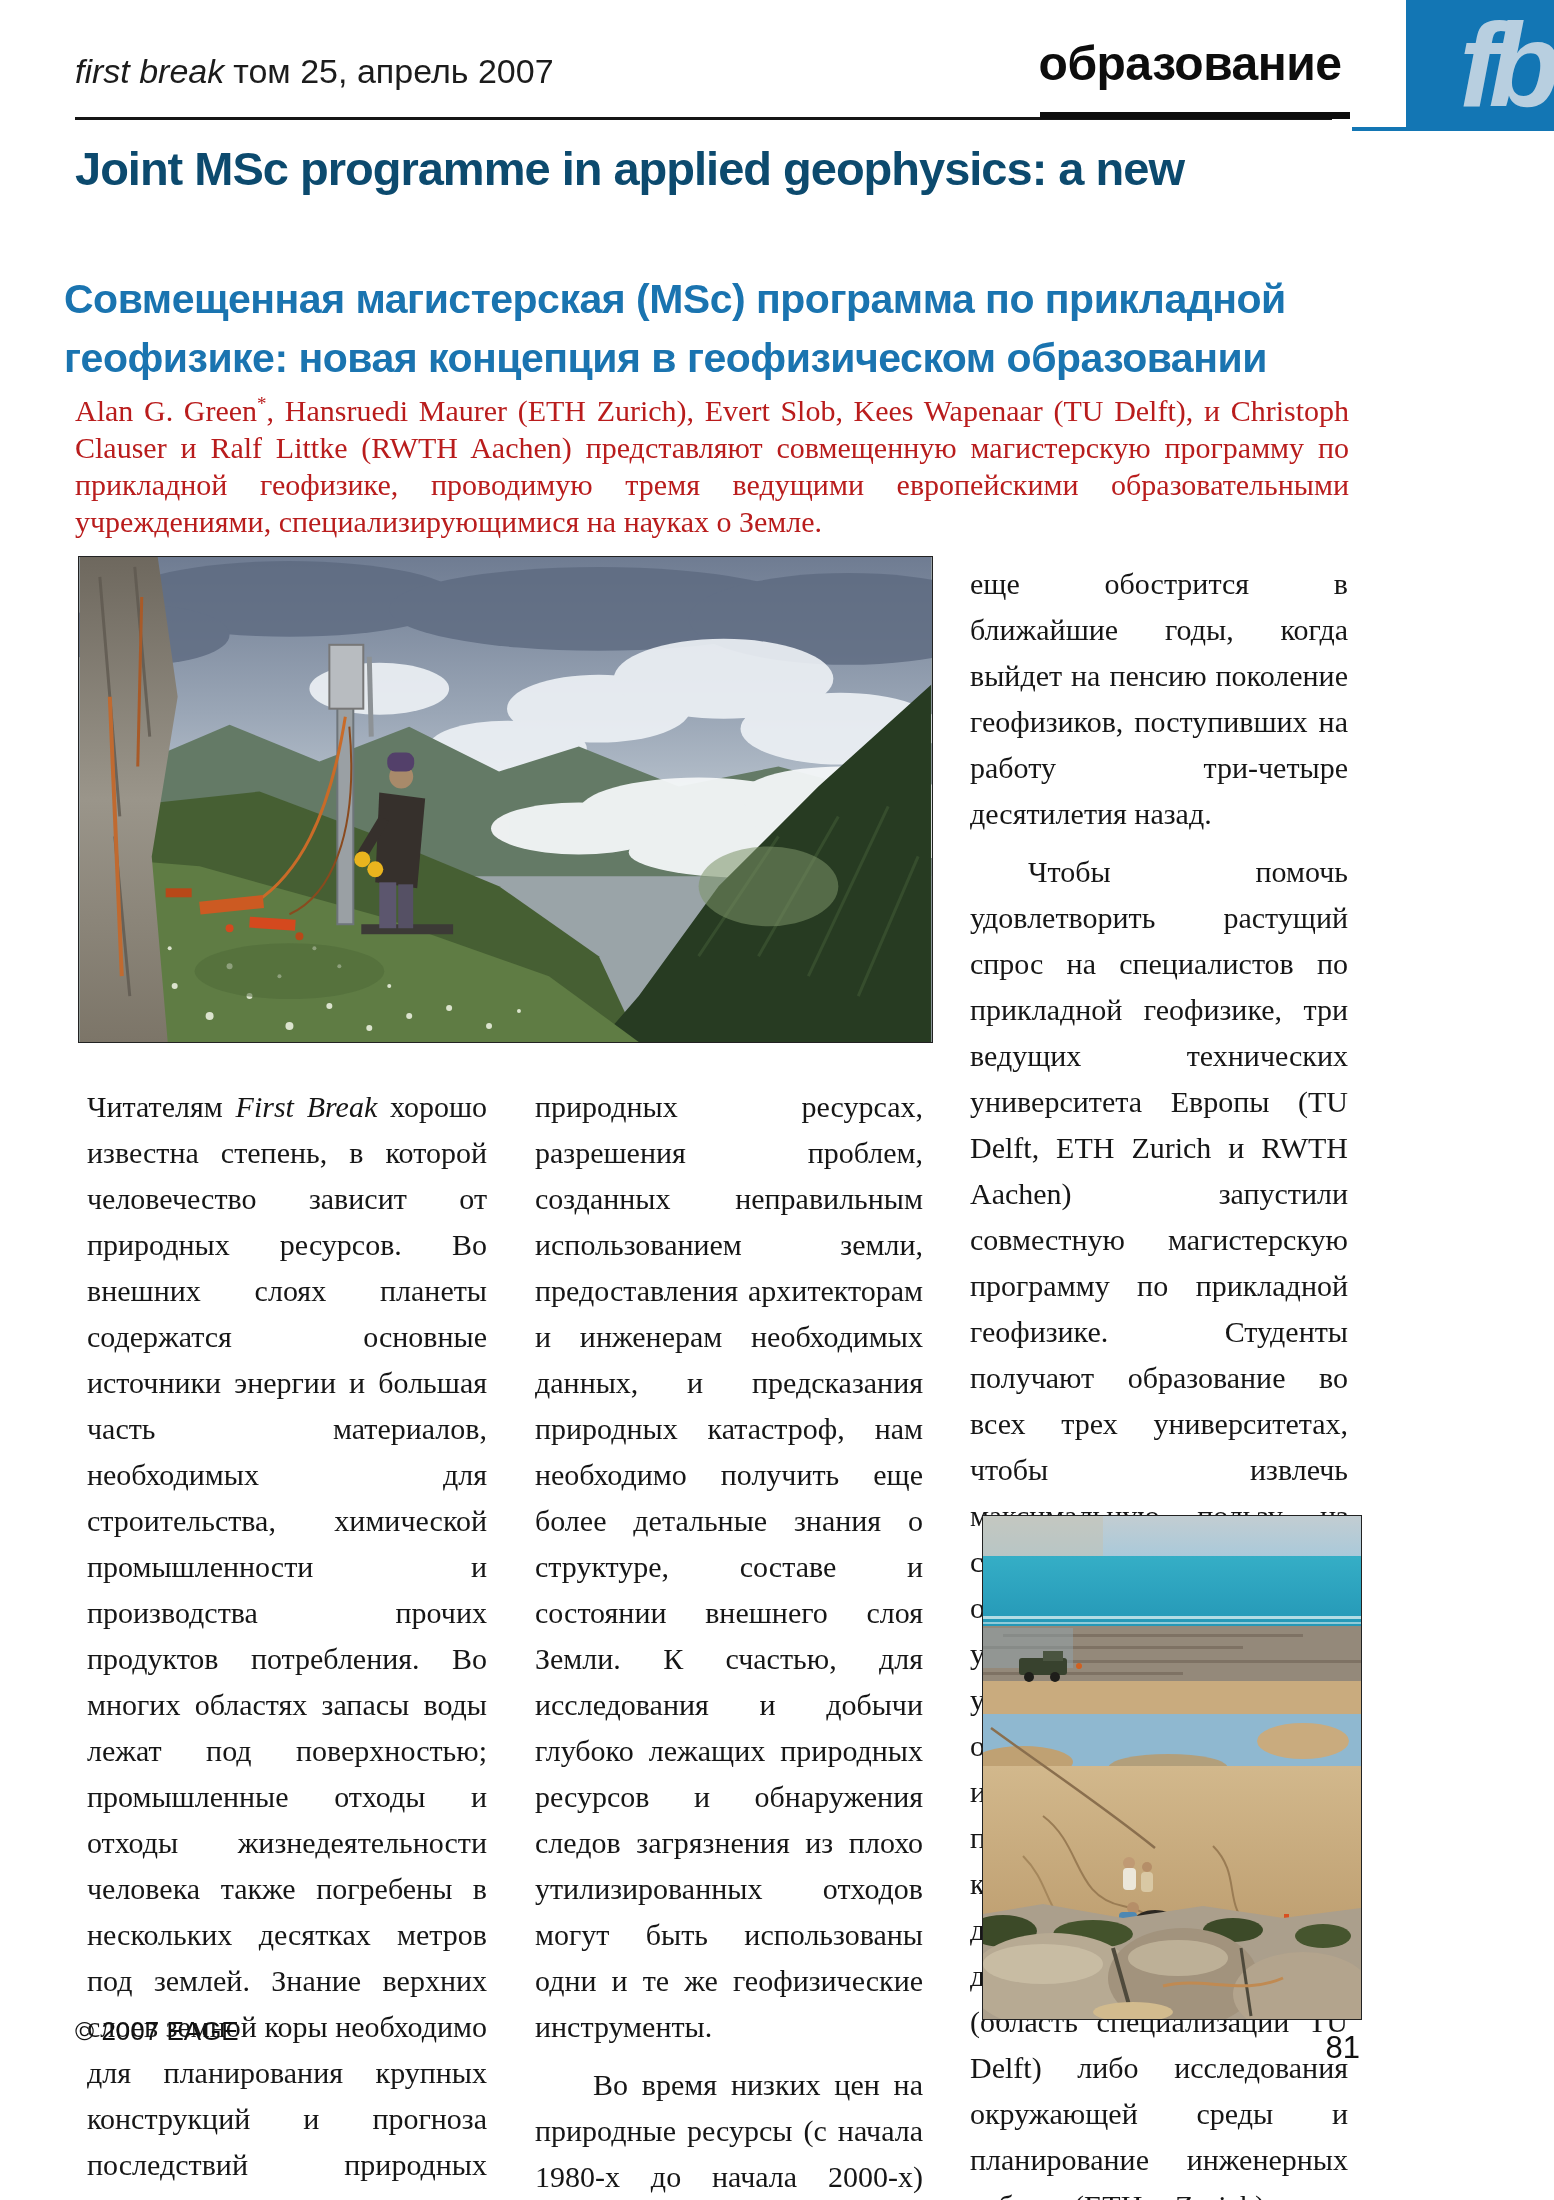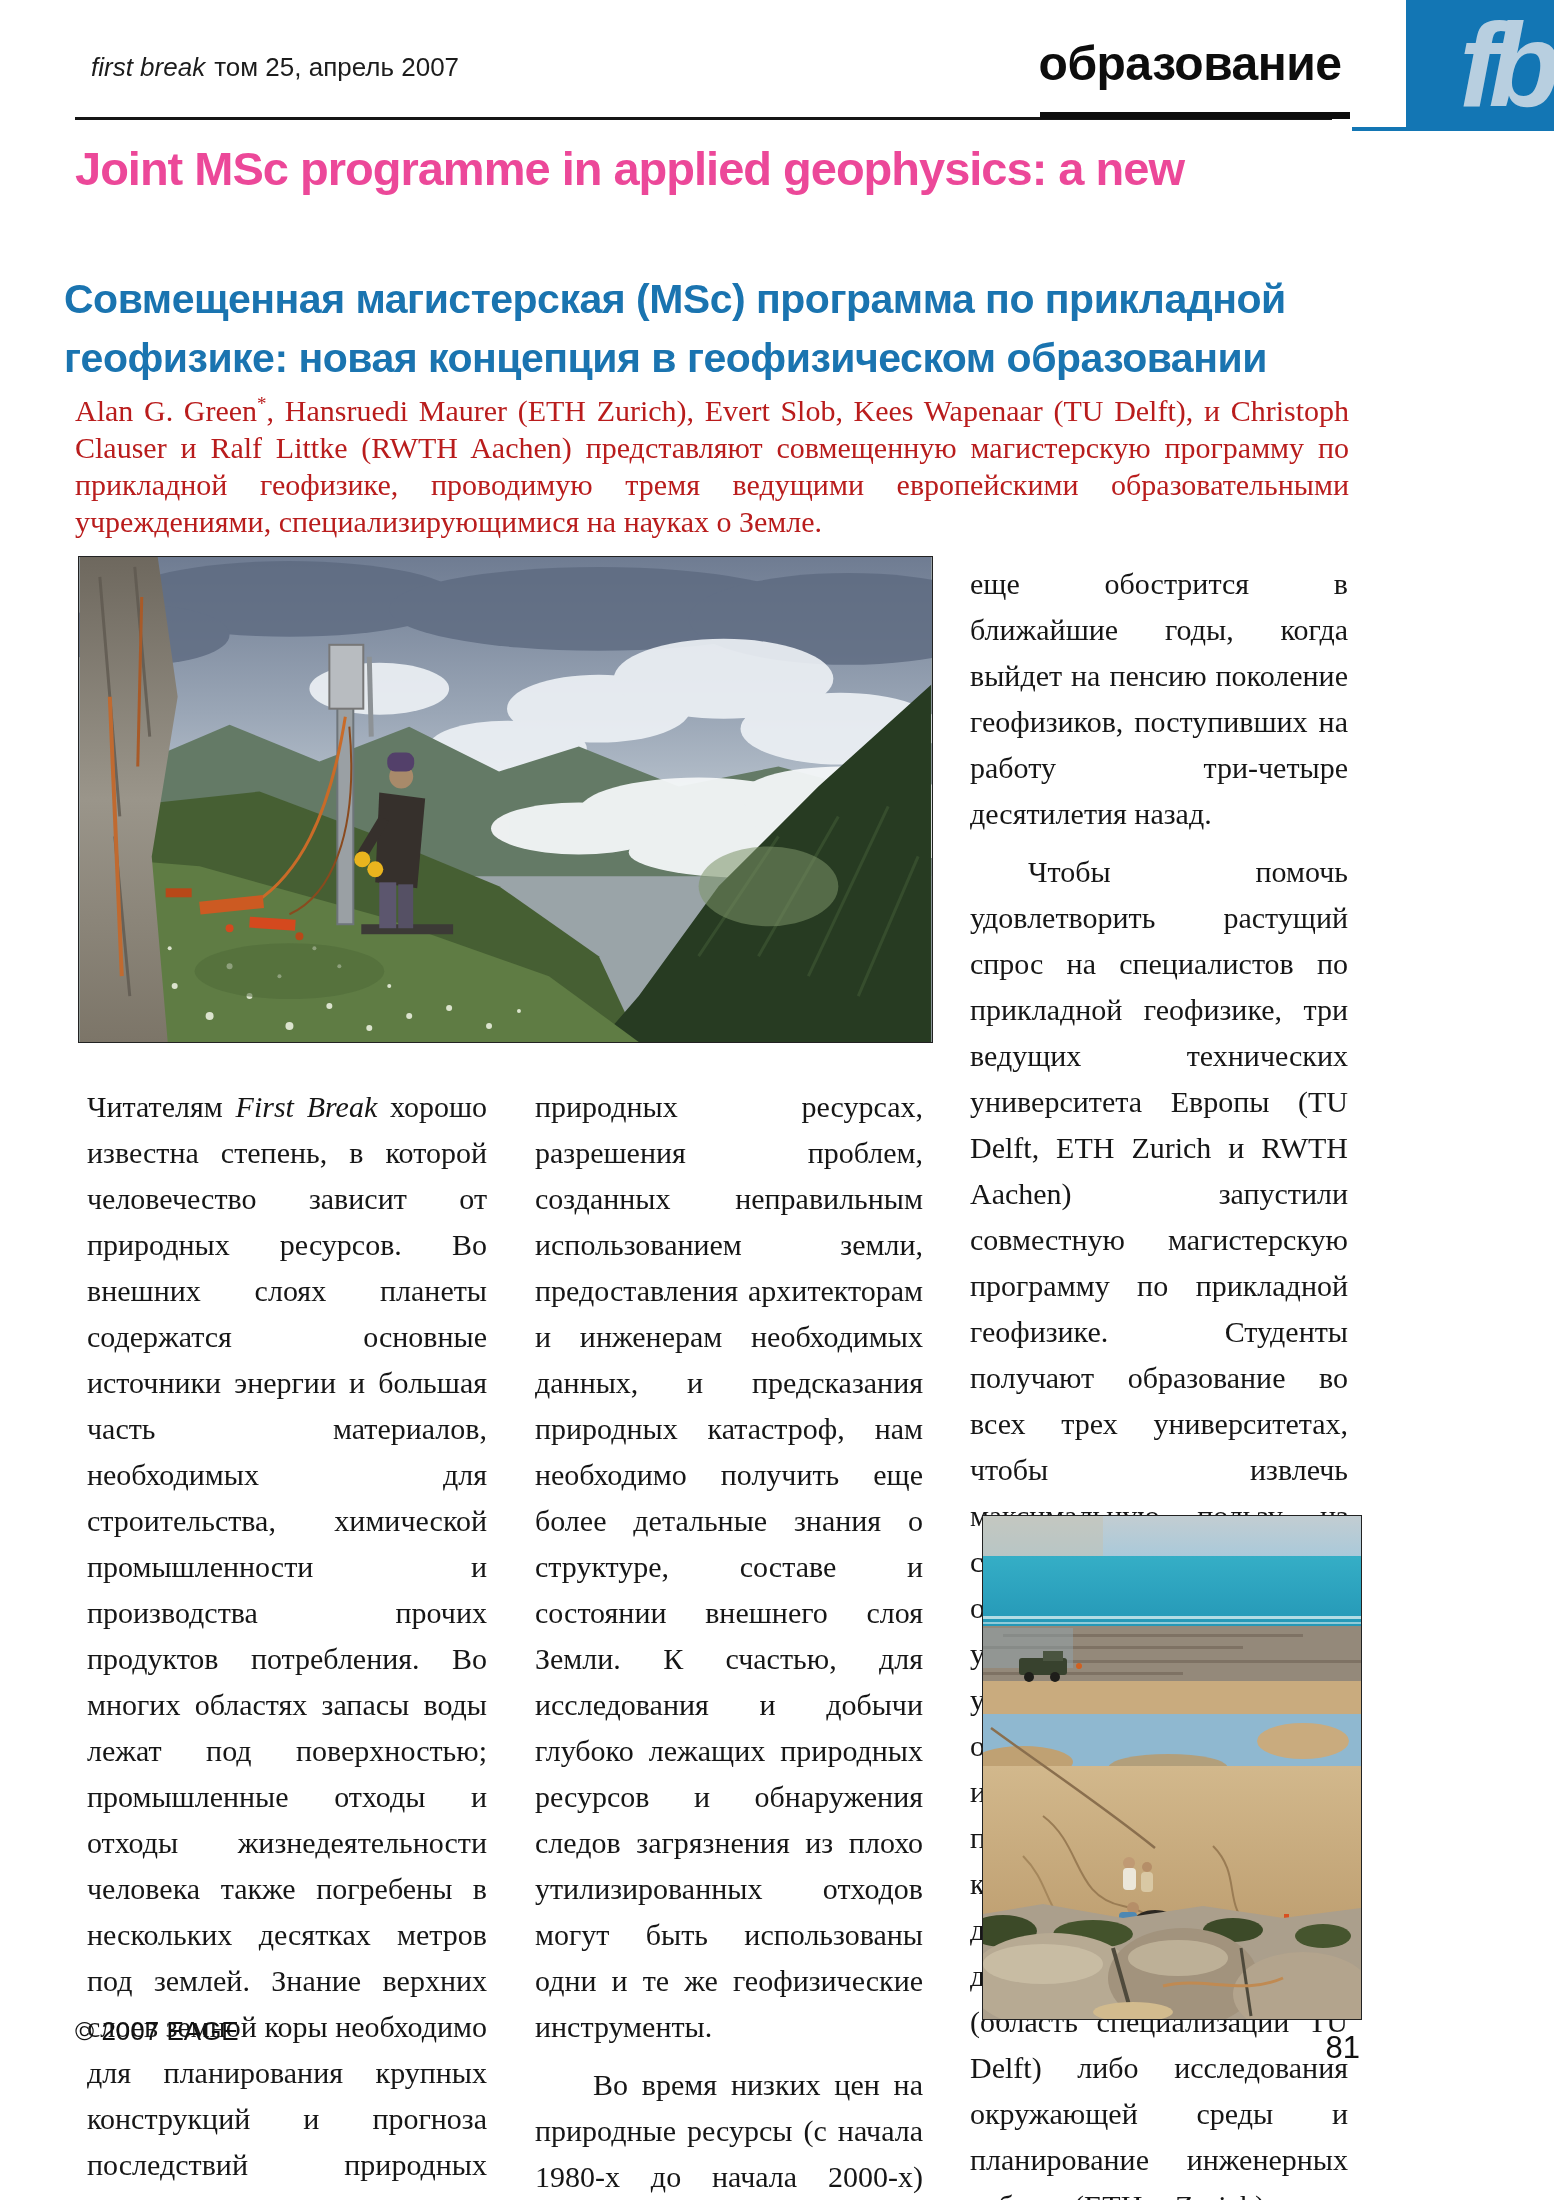--- a/index.html
+++ b/index.html
@@ -1,31 +1,31 @@
 <!DOCTYPE html>
 <html><head>
 <meta charset="utf-8">
 <style>
   html,body{margin:0;padding:0;background:#ffffff;}
   body{width:1554px;height:2200px;position:relative;font-family:"Liberation Sans",sans-serif;color:#141414;overflow:hidden;}
   .abs{position:absolute;}
 
   
-  .journal-ref{left:75px;top:52px;font-size:26px;color:#1c1c1c;margin-left:16px;}
+  .journal-ref{left:75px;top:52px;font-size:34px;color:#1c1c1c;}
   .journal-ref .jname{font-style:italic;}
   .journal-ref .jissue{margin-left:9px;}
   .section-label{left:1030px;top:36px;width:320px;text-align:center;font-size:48px;font-weight:700;color:#0d0d0d;letter-spacing:-0.5px;}
   .rule-thin{left:75px;top:117px;width:1257px;height:3px;background:#151515;}
   .rule-thick{left:1040px;top:112px;width:310px;height:7px;background:#0d0d0d;}
   .logo-box{left:1406px;top:0;width:172px;height:130px;background:#1376b4;overflow:hidden;text-align:center;}
   .logo-box .fb{display:block;font-family:"Liberation Sans",sans-serif;font-style:italic;font-weight:700;font-size:118px;line-height:118px;color:#b8cfe0;letter-spacing:-10px;margin:6px 0 0 26px;}
   .logo-underline{left:1352px;top:127px;width:202px;height:4px;background:#1376b4;}
 
   
-  .title-en{left:75px;top:134px;width:1300px;color:#ec4899;font-size:47px;line-height:69px;font-weight:700;letter-spacing:-1px;}
+  .title-en{left:75px;top:134px;width:1300px;color:#0c4a6e;font-size:47px;line-height:69px;font-weight:700;letter-spacing:-1px;}
   .title-ru{left:64px;top:270px;width:1300px;color:#1a74b0;font-size:41px;line-height:59px;font-weight:700;letter-spacing:-0.5px;}
 
   
   .byline{left:75px;top:392px;width:1274px;font-family:"Liberation Serif",serif;font-size:30px;line-height:37px;text-align:justify;color:#b91c1c;}
   .byline sup{font-size:19px;vertical-align:super;line-height:0;}
 
   
   .photo{border:1px solid #222;background:#9aa4a8;}
   .field-photo{left:78px;top:556px;width:853px;height:485px;}
   .beach-photo{left:982px;top:1515px;width:378px;height:503px;}

